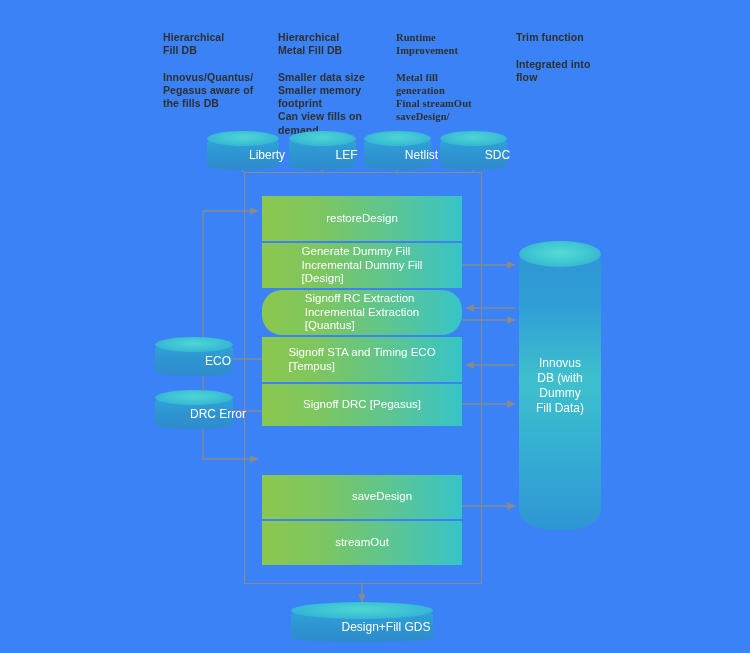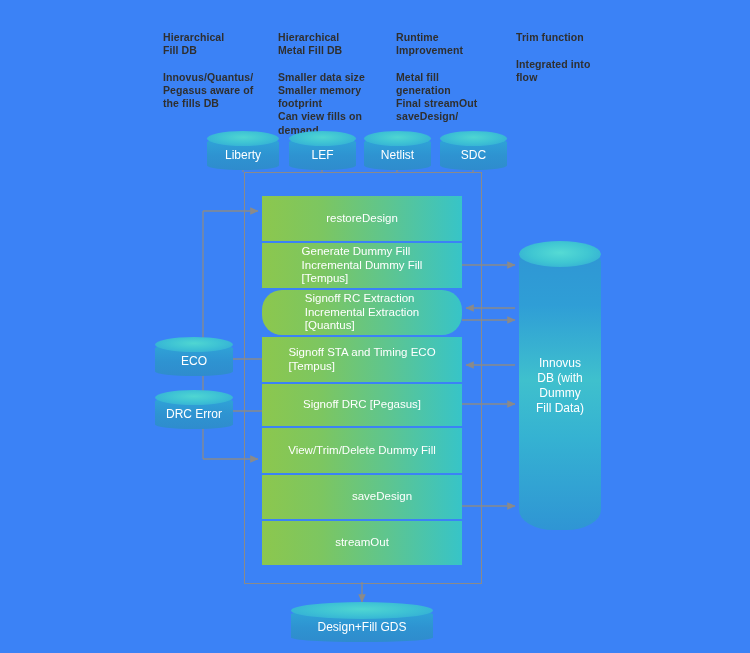--- a/index.html
+++ b/index.html
@@ -71,20 +71,21 @@
     padding: 2px 6px;
   }
   .pbox span {
     display: block;
     white-space: pre-line;
   }
 
   
   .cyl {
     position: absolute;
+    padding-left: 48px;
   }
   .cyl .body {
     position: absolute;
     left: 0;
     border-radius: 50% / 14%;
     background: linear-gradient(180deg, #2aa7d8 0%, #2f9fd6 18%, #2e93d1 55%, #2f8ccd 100%);
   }
   .cyl .top {
     position: absolute;
     left: 0;
@@ -143,21 +144,21 @@
   </div>
   <div class="note" style="left:278px; top:18px;">
     <span class="hd">Hierarchical
 Metal Fill DB</span>
     <span class="bd">Smaller data size
 Smaller memory
 footprint
 Can view fills on
 demand</span>
   </div>
-  <div class="note" style="left:396px; top:18px;">
+  <div class="note" style="left:396px; top:18px;font-family:Liberation Serif, serif;">
     <span class="hd">Runtime
 Improvement</span>
     <span class="bd">Metal fill
 generation
 Final streamOut
 saveDesign/</span>
   </div>
   <div class="note" style="left:516px; top:18px;">
     <span class="hd">Trim function</span>
     <span class="bd">Integrated into
@@ -242,36 +243,33 @@
     <div class="top" style="top:0px; width:78px; height:15px;"></div>
     <div class="lbl" style="top:17px;">DRC Error</div>
   </div>
 
   <div class="pbox" style="left:262px; top:196px; width:200px; height:45px;">
     <span>restoreDesign</span>
   </div>
   <div class="pbox" style="left:262px; top:243px; width:200px; height:45px;">
     <span>Generate Dummy Fill
 Incremental Dummy Fill
-[Tempus]</span>
+[Design]</span>
   </div>
   <div class="pbox" style="left:262px; top:290px; width:200px; height:45px;border-radius:20px;">
     <span>Signoff RC Extraction
 Incremental Extraction
 [Quantus]</span>
   </div>
   <div class="pbox" style="left:262px; top:337px; width:200px; height:45px;">
     <span>Signoff STA and Timing ECO
 [Tempus]</span>
   </div>
   <div class="pbox" style="left:262px; top:384px; width:200px; height:42px;">
     <span>Signoff DRC [Pegasus]</span>
-  </div>
-  <div class="pbox" style="left:262px; top:428px; width:200px; height:45px;">
-    <span>View/Trim/Delete Dummy Fill</span>
   </div>
   <div class="pbox" style="left:262px; top:475px; width:200px; height:44px;padding-left:46px;">
     <span>saveDesign</span>
   </div>
   <div class="pbox" style="left:262px; top:521px; width:200px; height:44px;">
     <span>streamOut</span>
   </div>
 
   <div class="vcyl" style="left:519px; top:242px; width:82px; height:288px;">
     <div class="vbody" style="width:82px; height:288px;"></div>

